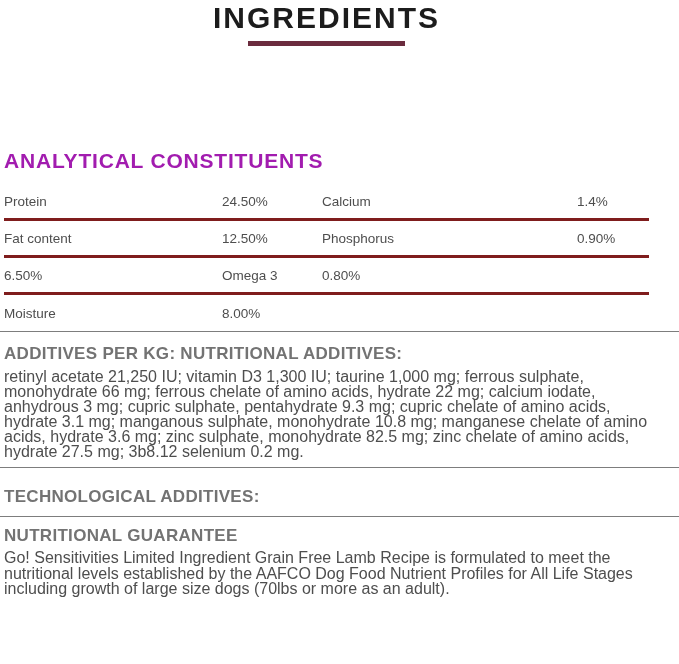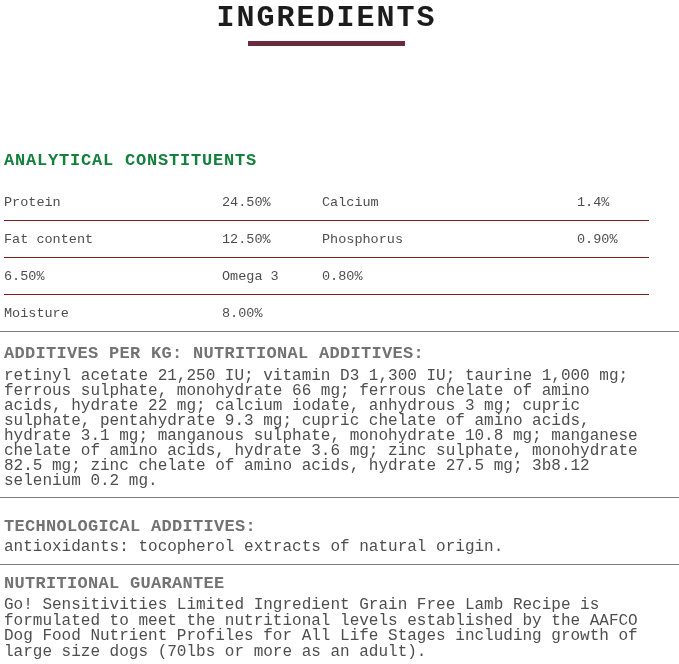--- a/index.html
+++ b/index.html
@@ -4,21 +4,21 @@
 <style>
   * { margin: 0; padding: 0; box-sizing: border-box; }
   html, body { background: #ffffff; }
   body {
     width: 679px;
     height: 664px;
     font-family: "Liberation Sans", "DejaVu Sans", sans-serif;
     color: #4a4a4a;
     overflow: hidden;
   }
-  .page { width: 653px; height: 664px; position: relative; font-family: Liberation Mono, monospace; }
+  .page { width: 653px; height: 664px; position: relative; }
 
   
   .title {
     margin-top: 1px;
     text-align: center;
     font-size: 30px;
     font-weight: bold;
     letter-spacing: 2px;
     color: #1c1c1c;
     line-height: 34px;
@@ -34,33 +34,33 @@
     width: 664px;
     text-align: center;
     font-size: 15.5px;
     line-height: 21px;
     color: #4e4e4e;
   }
 
   
   .section-analytical { margin-top: 105px; padding: 0 4px 0 4px; }
   .analytical-heading {
-    font-size: 17px;
+    font-size: 21px;
     font-weight: bold;
     letter-spacing: 0.8px;
-    color: #15803d;
+    color: #a21caf;
     line-height: 20px;
   }
   .constituents-table { margin-top: 13px; }
   .c-row {
     display: grid;
     grid-template-columns: 218px 100px 255px 1fr;
     align-items: center;
     height: 37px;
-    border-bottom: 1px solid #7f1d1d;
+    border-bottom: 3px solid #7f1d1d;
     font-size: 13.5px;
     color: #4e4e4e;
   }
   .c-row.last { border-bottom: none; height: 36px; }
   .c-cell { white-space: nowrap; }
 
   .section-divider {
     border: none;
     border-top: 1px solid #7d7d7d;
     height: 0;
@@ -133,21 +133,20 @@
 
   <div class="text-sections">
     <hr class="section-divider full-bleed">
 
     <h2 class="sub-heading additives-heading">ADDITIVES PER KG: NUTRITIONAL ADDITIVES:</h2>
     <p class="body-text additives-text">retinyl acetate 21,250 IU; vitamin D3 1,300 IU; taurine 1,000 mg; ferrous sulphate, monohydrate 66 mg; ferrous chelate of amino acids, hydrate 22 mg; calcium iodate, anhydrous 3 mg; cupric sulphate, pentahydrate 9.3 mg; cupric chelate of amino acids, hydrate 3.1 mg; manganous sulphate, monohydrate 10.8 mg; manganese chelate of amino acids, hydrate 3.6 mg; zinc sulphate, monohydrate 82.5 mg; zinc chelate of amino acids, hydrate 27.5 mg; 3b8.12 selenium 0.2 mg.</p>
 
     <hr class="section-divider divider-tech">
 
     <h2 class="sub-heading tech-heading">TECHNOLOGICAL ADDITIVES:</h2>
-    <p class="body-text tech-text">antioxidants: tocopherol extracts of natural origin.</p>
 
     <hr class="section-divider divider-guarantee">
 
     <h2 class="sub-heading guarantee-heading">NUTRITIONAL GUARANTEE</h2>
     <p class="body-text guarantee-text">Go! Sensitivities Limited Ingredient Grain Free Lamb Recipe is formulated to meet the nutritional levels established by the AAFCO Dog Food Nutrient Profiles for All Life Stages including growth of large size dogs (70lbs or more as an adult).</p>
   </div>
 
 </div>
 
 </body></html>

